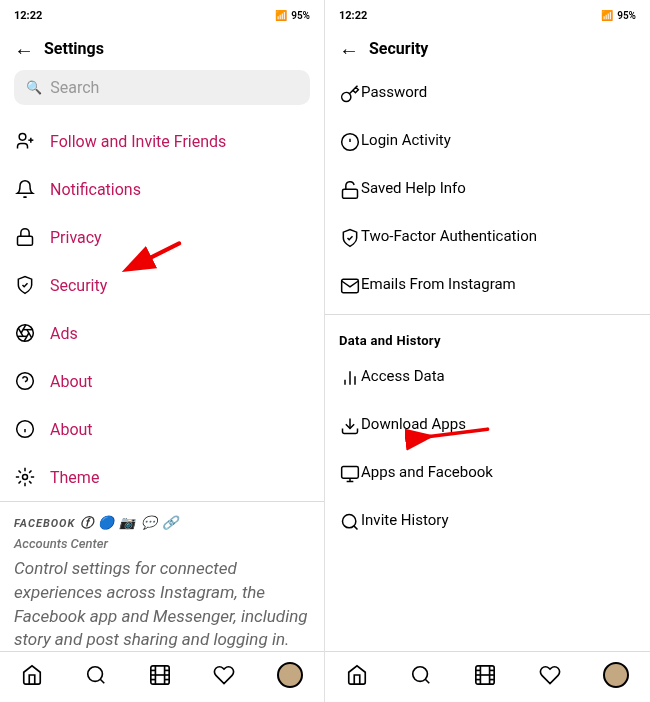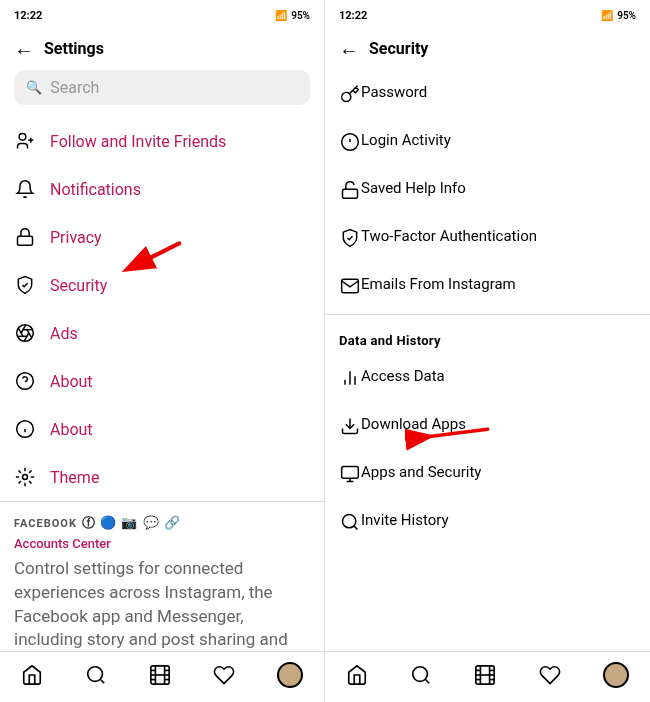--- a/index.html
+++ b/index.html
@@ -119,34 +119,35 @@
       font-weight: 700;
       color: #000;
       text-transform: none;
       letter-spacing: 0.3px;
     }
 
     
     .facebook-section {
       padding: 12px 14px 20px;
       border-top: 1px solid #dbdbdb;
+      font-style: italic;
     }
     .facebook-title {
       font-size: 11px;
       font-weight: 700;
       color: #555;
       letter-spacing: 1px;
       display: flex;
       align-items: center;
       gap: 5px;
       margin-bottom: 4px;
     }
     .fb-icons { font-size: 13px; color: #333; }
     .accounts-center-link {
-      color: #be185d;
+      color: #737373;
       font-size: 13px;
       font-weight: 500;
       margin-bottom: 6px;
       cursor: pointer;
     }
     .facebook-desc {
       font-size: 17px;
       color: #666;
       line-height: 1.4;
     }
@@ -484,21 +485,21 @@
     </div>
 
     <div class="security-item">
       <div class="security-icon">
         <svg width="20" height="20" viewBox="0 0 24 24" fill="none" stroke="currentColor" stroke-width="1.8">
             <rect x="2" y="3" width="20" height="14" rx="2" ry="2"></rect>
             <line x1="8" y1="21" x2="16" y2="21"></line>
             <line x1="12" y1="17" x2="12" y2="21"></line>
           </svg>
       </div>
-      <span class="security-label">Apps and Security</span>
+      <span class="security-label">Apps and Facebook</span>
     </div>
 
     <div class="security-item">
       <div class="security-icon">
         <svg width="20" height="20" viewBox="0 0 24 24" fill="none" stroke="currentColor" stroke-width="1.8">
             <circle cx="11" cy="11" r="8"></circle>
             <line x1="21" y1="21" x2="16.65" y2="16.65"></line>
           </svg>
       </div>
       <span class="security-label">Invite History</span>

